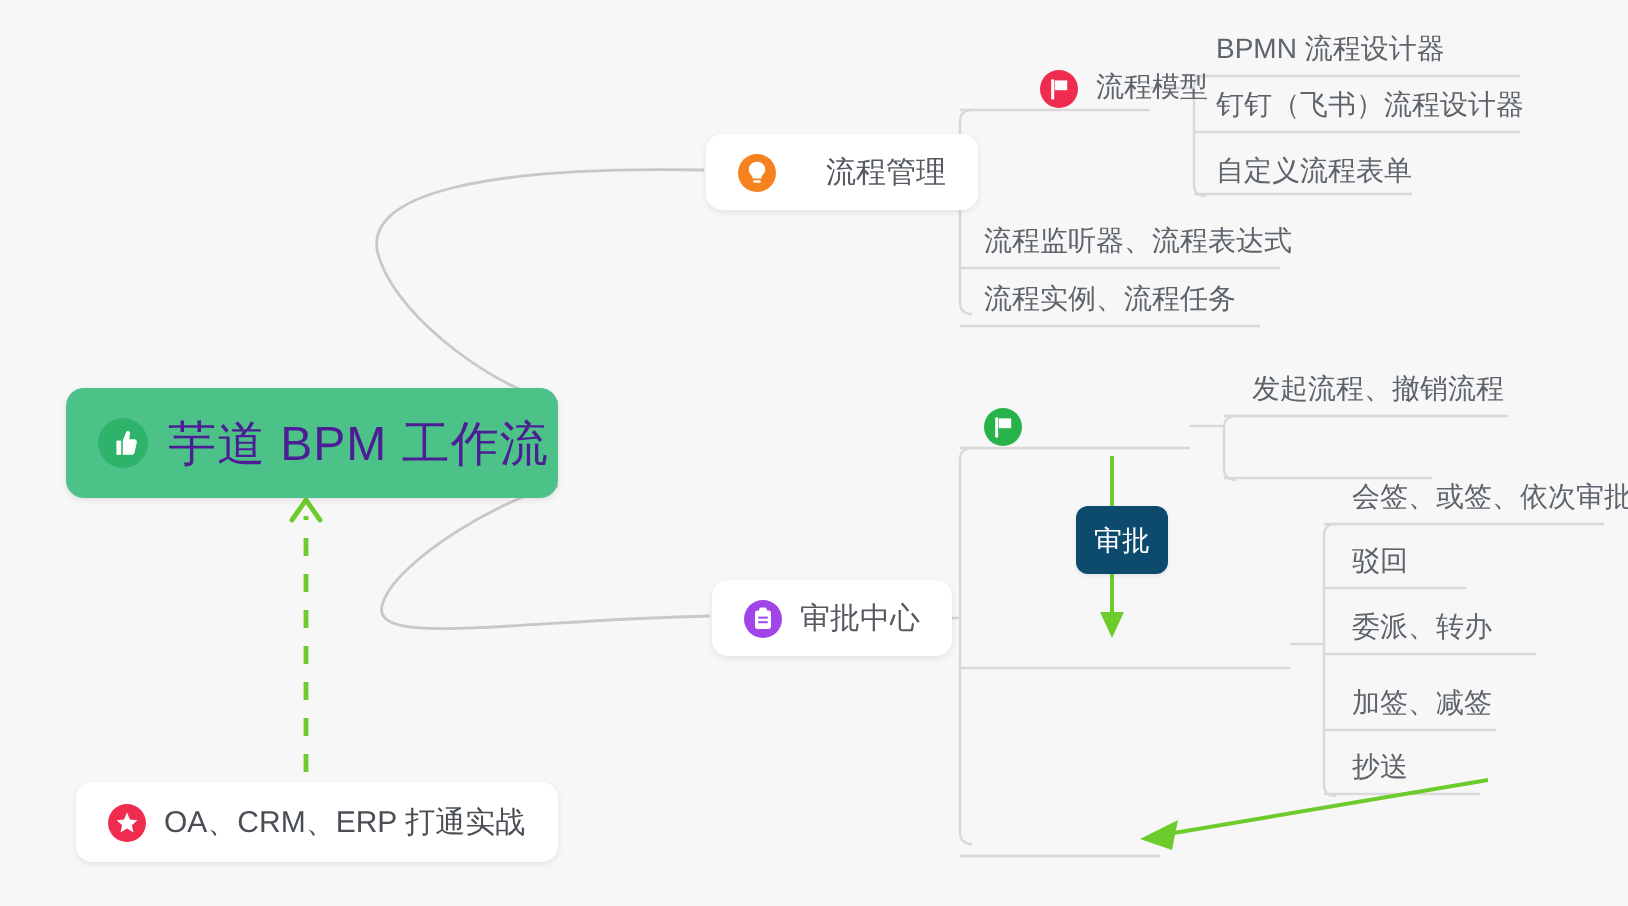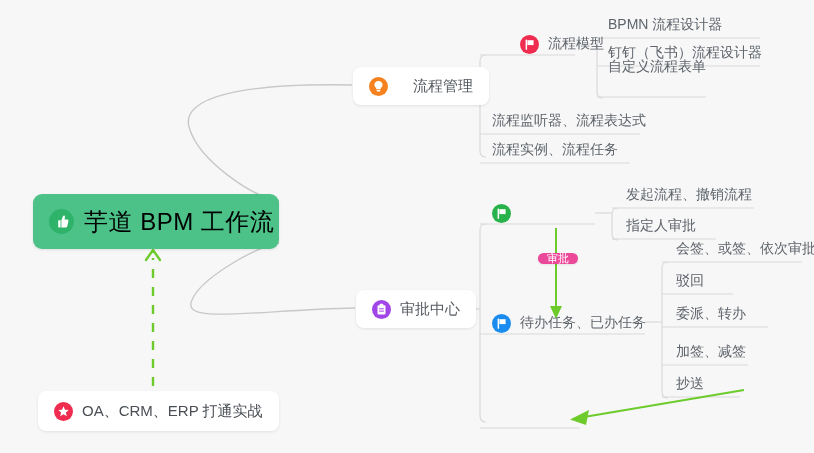--- a/index.html
+++ b/index.html
@@ -37,21 +37,21 @@
     height: 55px;
     background: #4cc289;
     border-radius: 9px;
     box-shadow: 0 1px 3px rgba(0,0,0,0.10);
     display: flex;
     align-items: center;
     box-sizing: border-box;
     padding-left: 16px;
   }
   .root-label {
-    color: #000000;
+    color: #4c1d95;
     font-size: 24px;
     letter-spacing: 0.5px;
     margin-left: 10px;
     white-space: nowrap;
   }
 
   
   .card-node {
     position: absolute;
     background: #ffffff;
@@ -105,25 +105,25 @@
     border-radius: 50%;
     position: relative;
     flex: 0 0 auto;
   }
   .icon-badge.big { width: 25px; height: 25px; }
   .icon-badge svg { position: absolute; left: 0; top: 0; }
 
   
   .flow-tag {
     position: absolute;
-    background: #ec4899;
+    background: #0c4a6e;
     color: #ffffff;
-    font-size: 11px;
+    font-size: 14px;
     border-radius: 6px;
-    padding: 0 9px;
+    padding: 10px 9px;
     line-height: 1;
     box-shadow: 0 1px 2px rgba(0,0,0,0.08);
     white-space: nowrap;
   }
 </style>
 </head>
 <body>
 
 <div id="canvas">
 
@@ -212,21 +212,21 @@
     </span>
     <span class="leaf-text">流程模型</span>
   </div>
 
   <div class="leaf" style="left:602px; top:16px;">
     <span>BPMN 流程设计器</span>
   </div>
   <div class="leaf" style="left:602px; top:44px;">
     <span>钉钉（飞书）流程设计器</span>
   </div>
-  <div class="leaf" style="left:602px; top:58px;">
+  <div class="leaf" style="left:602px; top:77px;">
     <span>自定义流程表单</span>
   </div>
 
   <div class="leaf" style="left:486px; top:112px;">
     <span>流程监听器、流程表达式</span>
   </div>
   <div class="leaf" style="left:486px; top:141px;">
     <span>流程实例、流程任务</span>
   </div>
 
@@ -249,34 +249,21 @@
         <circle cx="9.5" cy="9.5" r="9.5" fill="#27b34a"></circle>
         <rect x="5.6" y="4.6" width="1.5" height="10.2" rx="0.6" fill="#ffffff"></rect>
         <path d="M7.4 5.2 L13.6 5.2 L13.6 10.1 L7.4 10.1 Z" fill="#ffffff"></path>
       </svg>
     </span>
   </div>
 
   <div class="leaf" style="left:620px; top:186px;">
     <span>发起流程、撤销流程</span>
   </div>
-  <div class="leaf" style="left:620px; top:217px;">
-    <span>指定人审批</span>
-  </div>
-
-  <div class="leaf-icon-item" style="left:492px; top:323px; transform:translateY(-11px);">
-    <span class="icon-badge">
-      <svg width="19" height="19" viewBox="0 0 19 19" xmlns="http://www.w3.org/2000/svg">
-        <circle cx="9.5" cy="9.5" r="9.5" fill="#1a8cf0"></circle>
-        <rect x="5.6" y="4.6" width="1.5" height="10.2" rx="0.6" fill="#ffffff"></rect>
-        <path d="M7.4 5.2 L13.6 5.2 L13.6 10.1 L7.4 10.1 Z" fill="#ffffff"></path>
-      </svg>
-    </span>
-    <span class="leaf-text">待办任务、已办任务</span>
-  </div>
+
 
   <div class="leaf" style="left:670px; top:240px;">
     <span>会签、或签、依次审批</span>
   </div>
   <div class="leaf" style="left:670px; top:272px;">
     <span>驳回</span>
   </div>
   <div class="leaf" style="left:670px; top:305px;">
     <span>委派、转办</span>
   </div>

